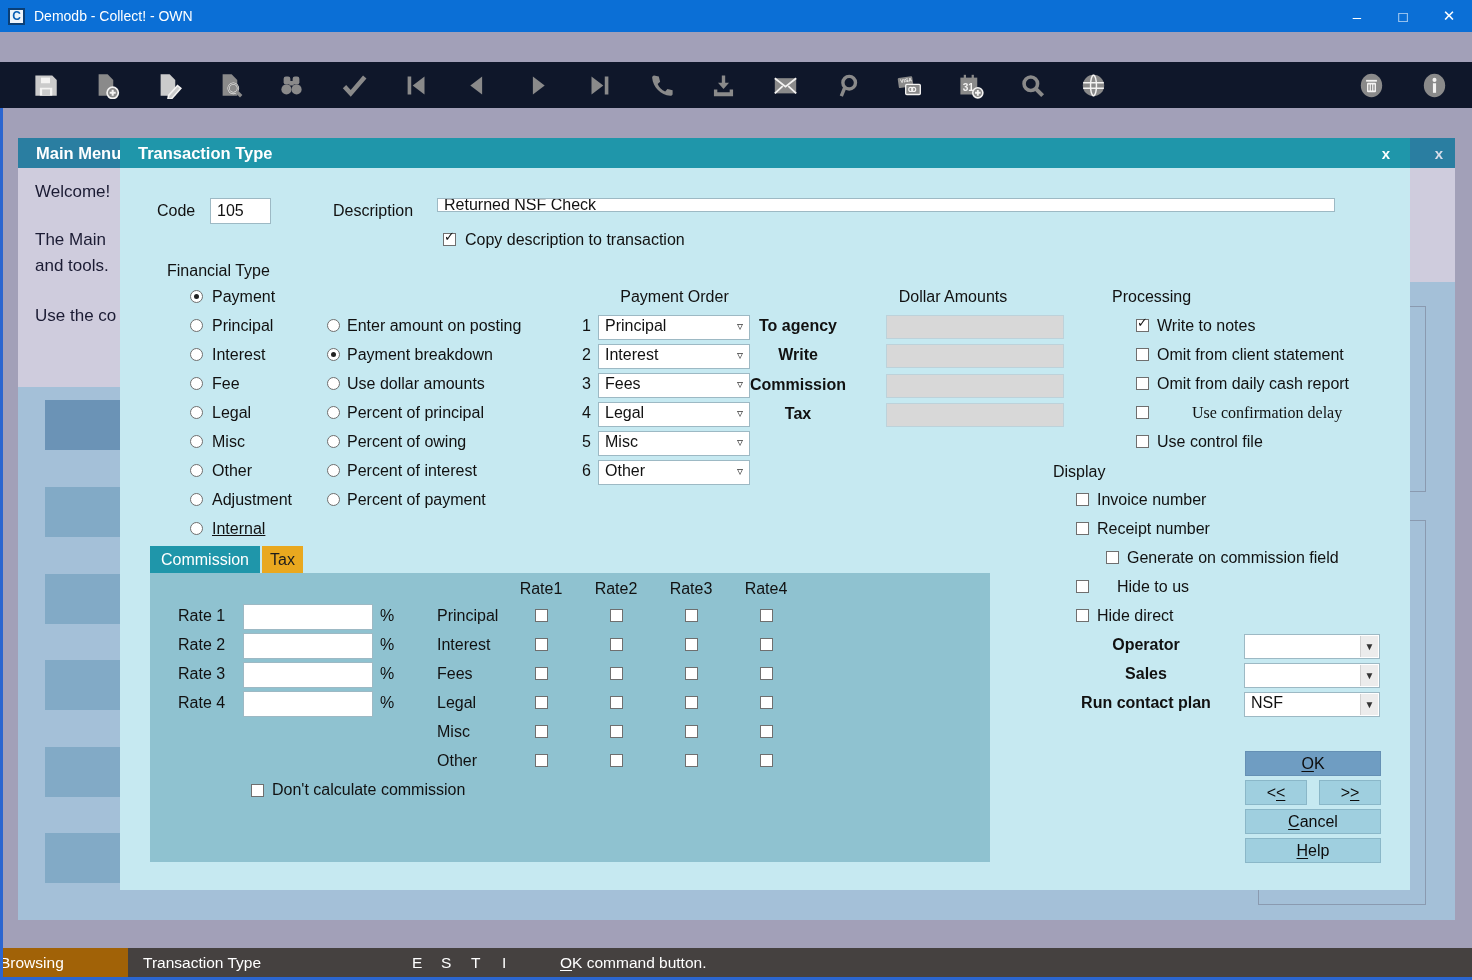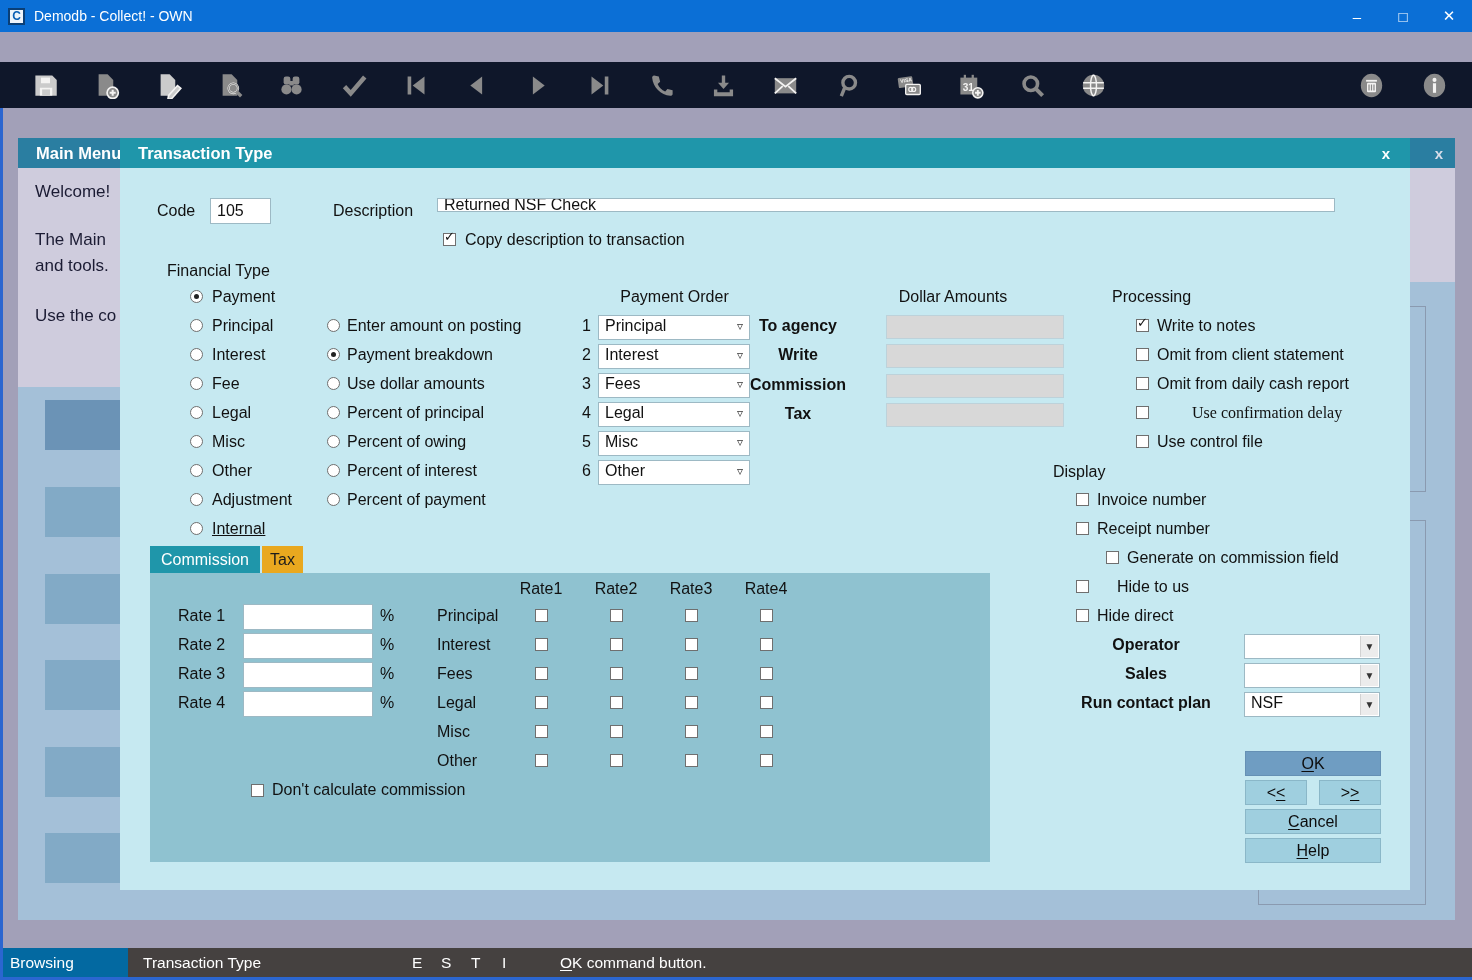--- a/index.html
+++ b/index.html
@@ -66,21 +66,21 @@
   .tab.tax { background:#e9a81f; color:#1c1c1c; }
   .panel { position:absolute; left:30px; top:435px; width:840px; height:289px; background:#8fc2d0; }
 
   .btn { position:absolute; height:25px; background:#9fcfdf; border:1px solid #8ab7c8; color:#0c0c0c; font-size:16px;
          display:flex; align-items:center; justify-content:center; font-family:"Liberation Sans",sans-serif; }
   .btn.primary { background:#6f9dc2; border-color:#6590b4; }
 
   
   .statusbar { position:absolute; left:0; top:948px; width:1472px; height:29px; background:#454140; color:#fff; font-size:15.5px; }
   .status-cell { position:absolute; top:0; height:29px; display:flex; align-items:center; }
-  .status-browse { left:0; width:128px; background:#0369a1; padding-left:10px; }
+  .status-browse { left:0; width:128px; background:#a16207; }
   .bottom-border { position:absolute; left:0; top:977px; width:1472px; height:3px; background:#2b66d0; }
   .left-border { position:absolute; left:0; top:108px; width:3px; height:869px; background:#2b66d0; }
 </style>
 </head>
 <body>
 
 <div id="app">
 
   <div class="titlebar">
     <span class="appicon">C</span>

